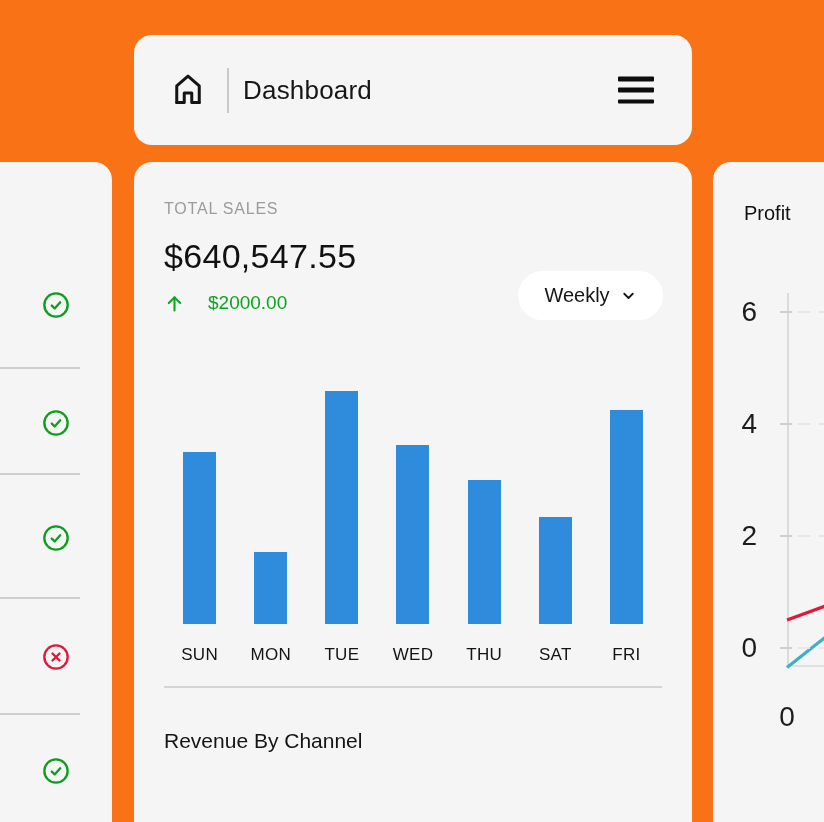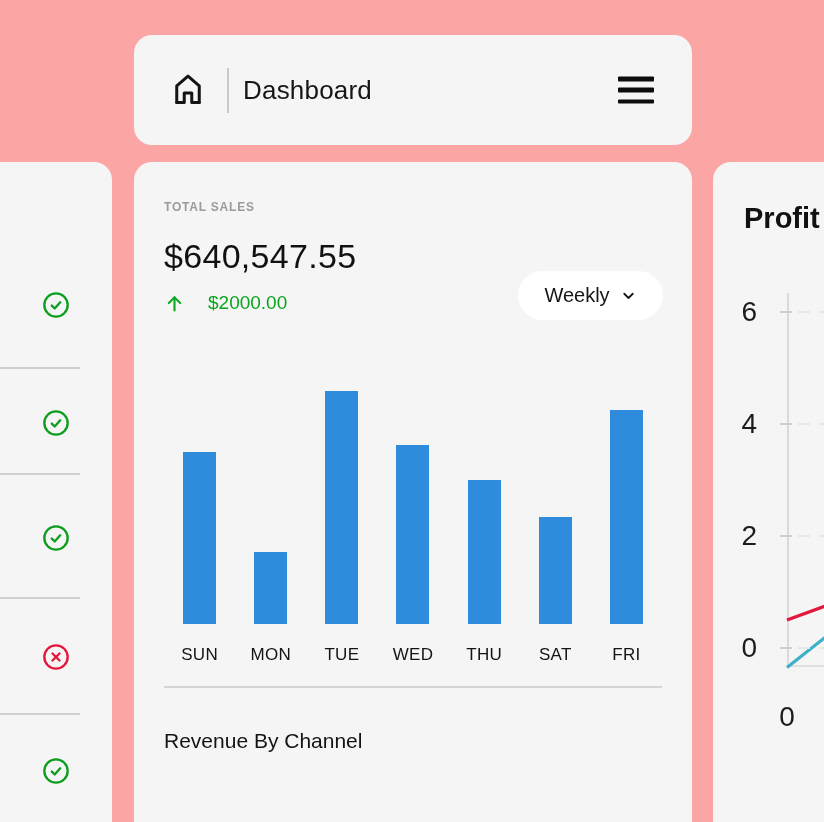--- a/index.html
+++ b/index.html
@@ -1,19 +1,19 @@
 <!DOCTYPE html>
 <html><head>
 <meta charset="utf-8">
 <style>
   * { margin:0; padding:0; box-sizing:border-box; }
   html,body { background:#ffffff; }
   body { font-family:"Liberation Sans", sans-serif; color:#161616; }
   #page {
-    position:relative; width:824px; height:822px; overflow:hidden; background:#fca5a5;
+    position:relative; width:824px; height:822px; overflow:hidden; background:#f97316;
   }
   .card { position:absolute; background:#f5f5f6; border-radius:18px; }
 
   
   #header-card { left:134px; top:35px; width:558px; height:110px; }
   #home-btn { position:absolute; left:35px; top:50%; transform:translateY(-50%);
     width:38px; height:38px; background:none; border:none; cursor:pointer; padding:0; }
   #home-btn svg { width:36px; height:36px; stroke:#141414; fill:none;
     stroke-width:2; stroke-linecap:round; stroke-linejoin:round; }
   #header-sep { position:absolute; left:93px; top:33px; width:2px; height:45px; background:#c9c9c9; }
@@ -28,22 +28,22 @@
   #status-panel { left:-30px; top:162px; width:142px; height:780px; }
   .status-icon { position:absolute; left:72px; width:28px; height:28px; }
   .status-icon svg { width:28px; height:28px; fill:none; stroke-width:2;
     stroke-linecap:round; stroke-linejoin:round; }
   .status-icon.success svg { stroke:#0e9e1e; }
   .status-icon.error svg { stroke:#e3173b; }
   .status-divider { position:absolute; left:30px; width:80px; height:1.5px; background:#cfcfcf; }
 
   
   #sales-card { left:134px; top:162px; width:558px; height:780px; }
-  #total-sales-label { position:absolute; left:30px; top:38px; font-size:12px;
-    letter-spacing:0.8px; color:#9b9b9b; font-weight:700; }
+  #total-sales-label { position:absolute; left:30px; top:38px; font-size:16px;
+    letter-spacing:0.8px; color:#9b9b9b; font-weight:400; }
   #total-sales-amount { position:absolute; left:30px; top:75px; font-size:34px;
     font-weight:500; color:#111111; letter-spacing:0.3px; }
   #delta-row { position:absolute; left:30px; top:130px; display:flex; align-items:center; gap:23px; }
   #delta-row svg { width:21px; height:21px; stroke:#0da51e; fill:none;
     stroke-width:2.4; stroke-linecap:round; stroke-linejoin:round; }
   #delta-amount { font-size:19px; font-weight:500; color:#0da51e; }
   #period-btn { position:absolute; left:384px; top:109px; width:145px; height:49px;
     background:#ffffff; border:none; border-radius:25px; cursor:pointer;
     display:flex; align-items:center; justify-content:center; gap:10px;
     font-family:inherit; font-size:20px; color:#161616; }
@@ -54,21 +54,21 @@
     display:flex; align-items:flex-end; }
   .bar-col { flex:1; display:flex; flex-direction:column; align-items:center; justify-content:flex-end; }
   .bar { width:33px; background:#2f8bdc; }
   .bar-label { margin-top:21px; font-size:17px; font-weight:500; color:#141414; letter-spacing:0.3px; }
 
   #section-divider { position:absolute; left:30px; top:524px; width:498px; height:1.5px; background:#d4d4d4; }
   #revenue-title { position:absolute; left:30px; top:567px; font-size:21px; font-weight:500; color:#141414;text-align:center; }
 
   
   #profit-card { left:713px; top:162px; width:230px; height:780px; }
-  #profit-title { position:absolute; left:31px; top:40px; font-size:29px; font-weight:700; color:#111111; }
+  #profit-title { position:absolute; left:31px; top:40px; font-size:20px; font-weight:400; color:#111111; }
   #y-axis-line { position:absolute; left:74px; top:131px; width:2px; height:374px; background:#dbdbdb; }
   #x-axis-line { position:absolute; left:74px; top:503px; width:150px; height:2px; background:#e0e0e0; }
   .y-tick-label { position:absolute; left:0; width:44px; text-align:right;
     font-size:28px; color:#1c1c1c; height:34px; line-height:34px; }
   .y-tick-mark { position:absolute; left:67px; width:12px; height:2px; background:#cfcfcf; }
   .gridline { position:absolute; left:85px; width:135px; height:2px;
     background:repeating-linear-gradient(90deg,#e7e7e7 0 12px,transparent 12px 21px); }
   .x-tick-label { position:absolute; width:40px; text-align:center;
     font-size:28px; color:#1c1c1c; height:34px; line-height:34px; }
   #profit-lines { position:absolute; left:0; top:0; width:230px; height:780px; }

